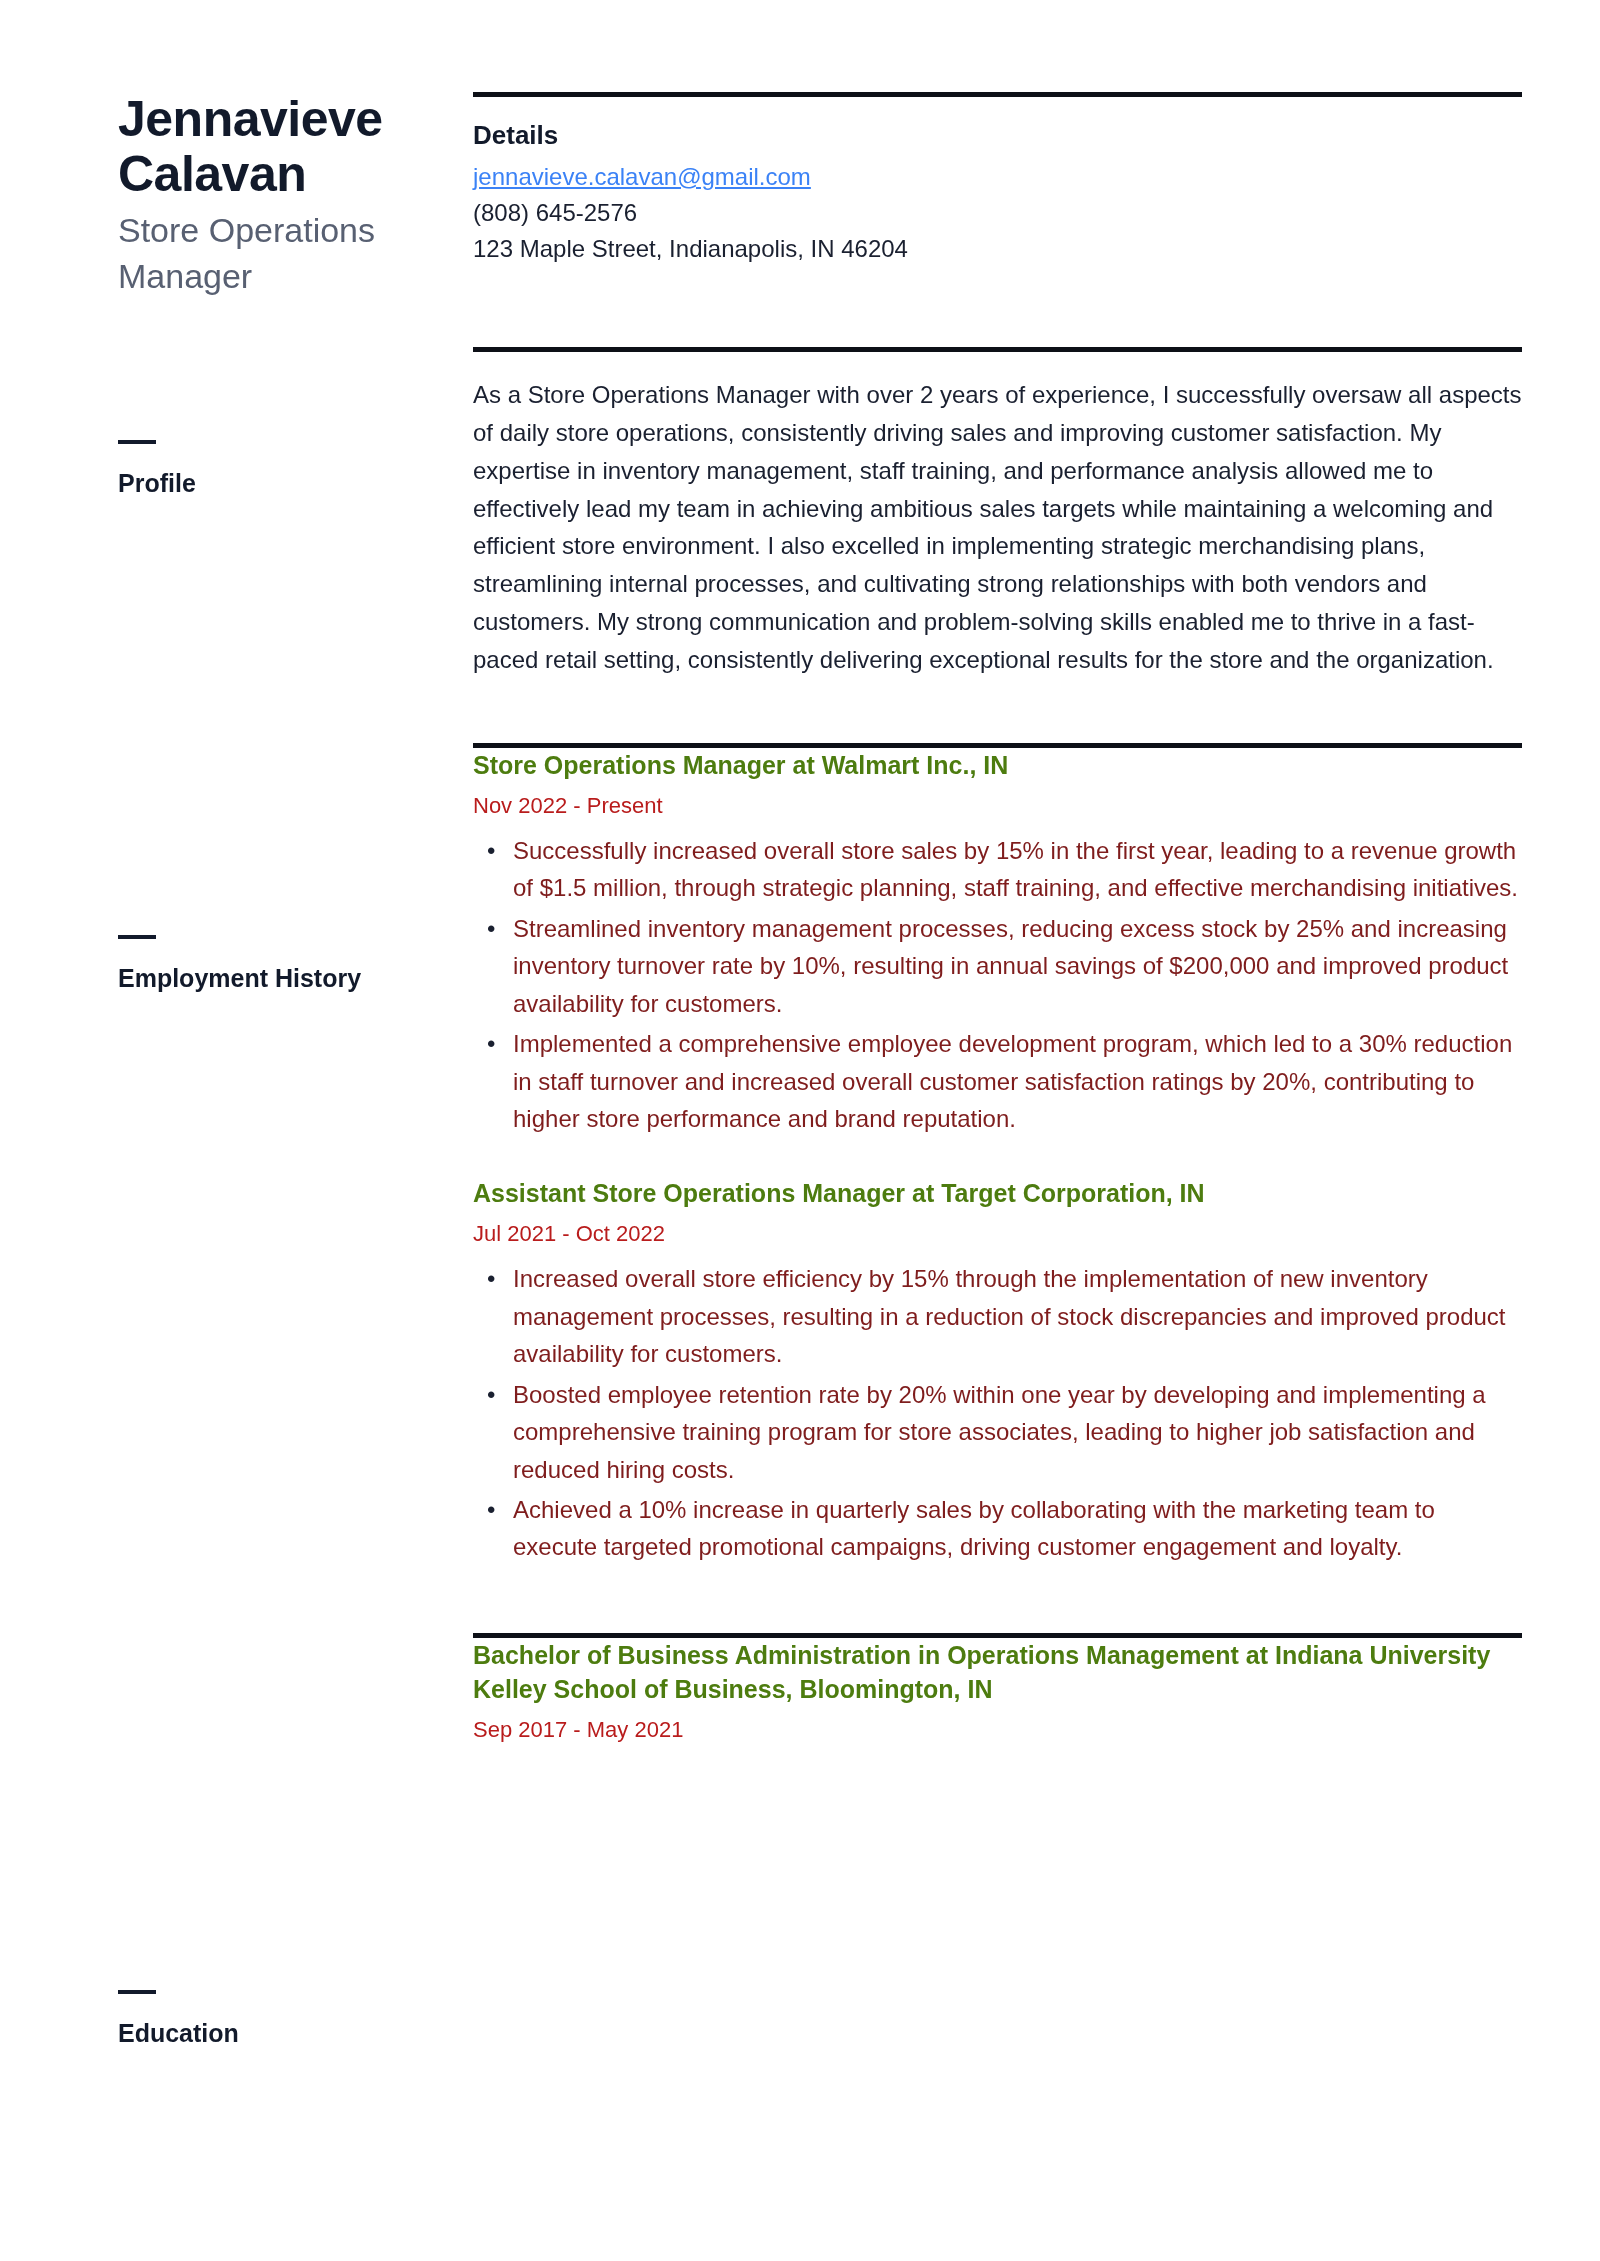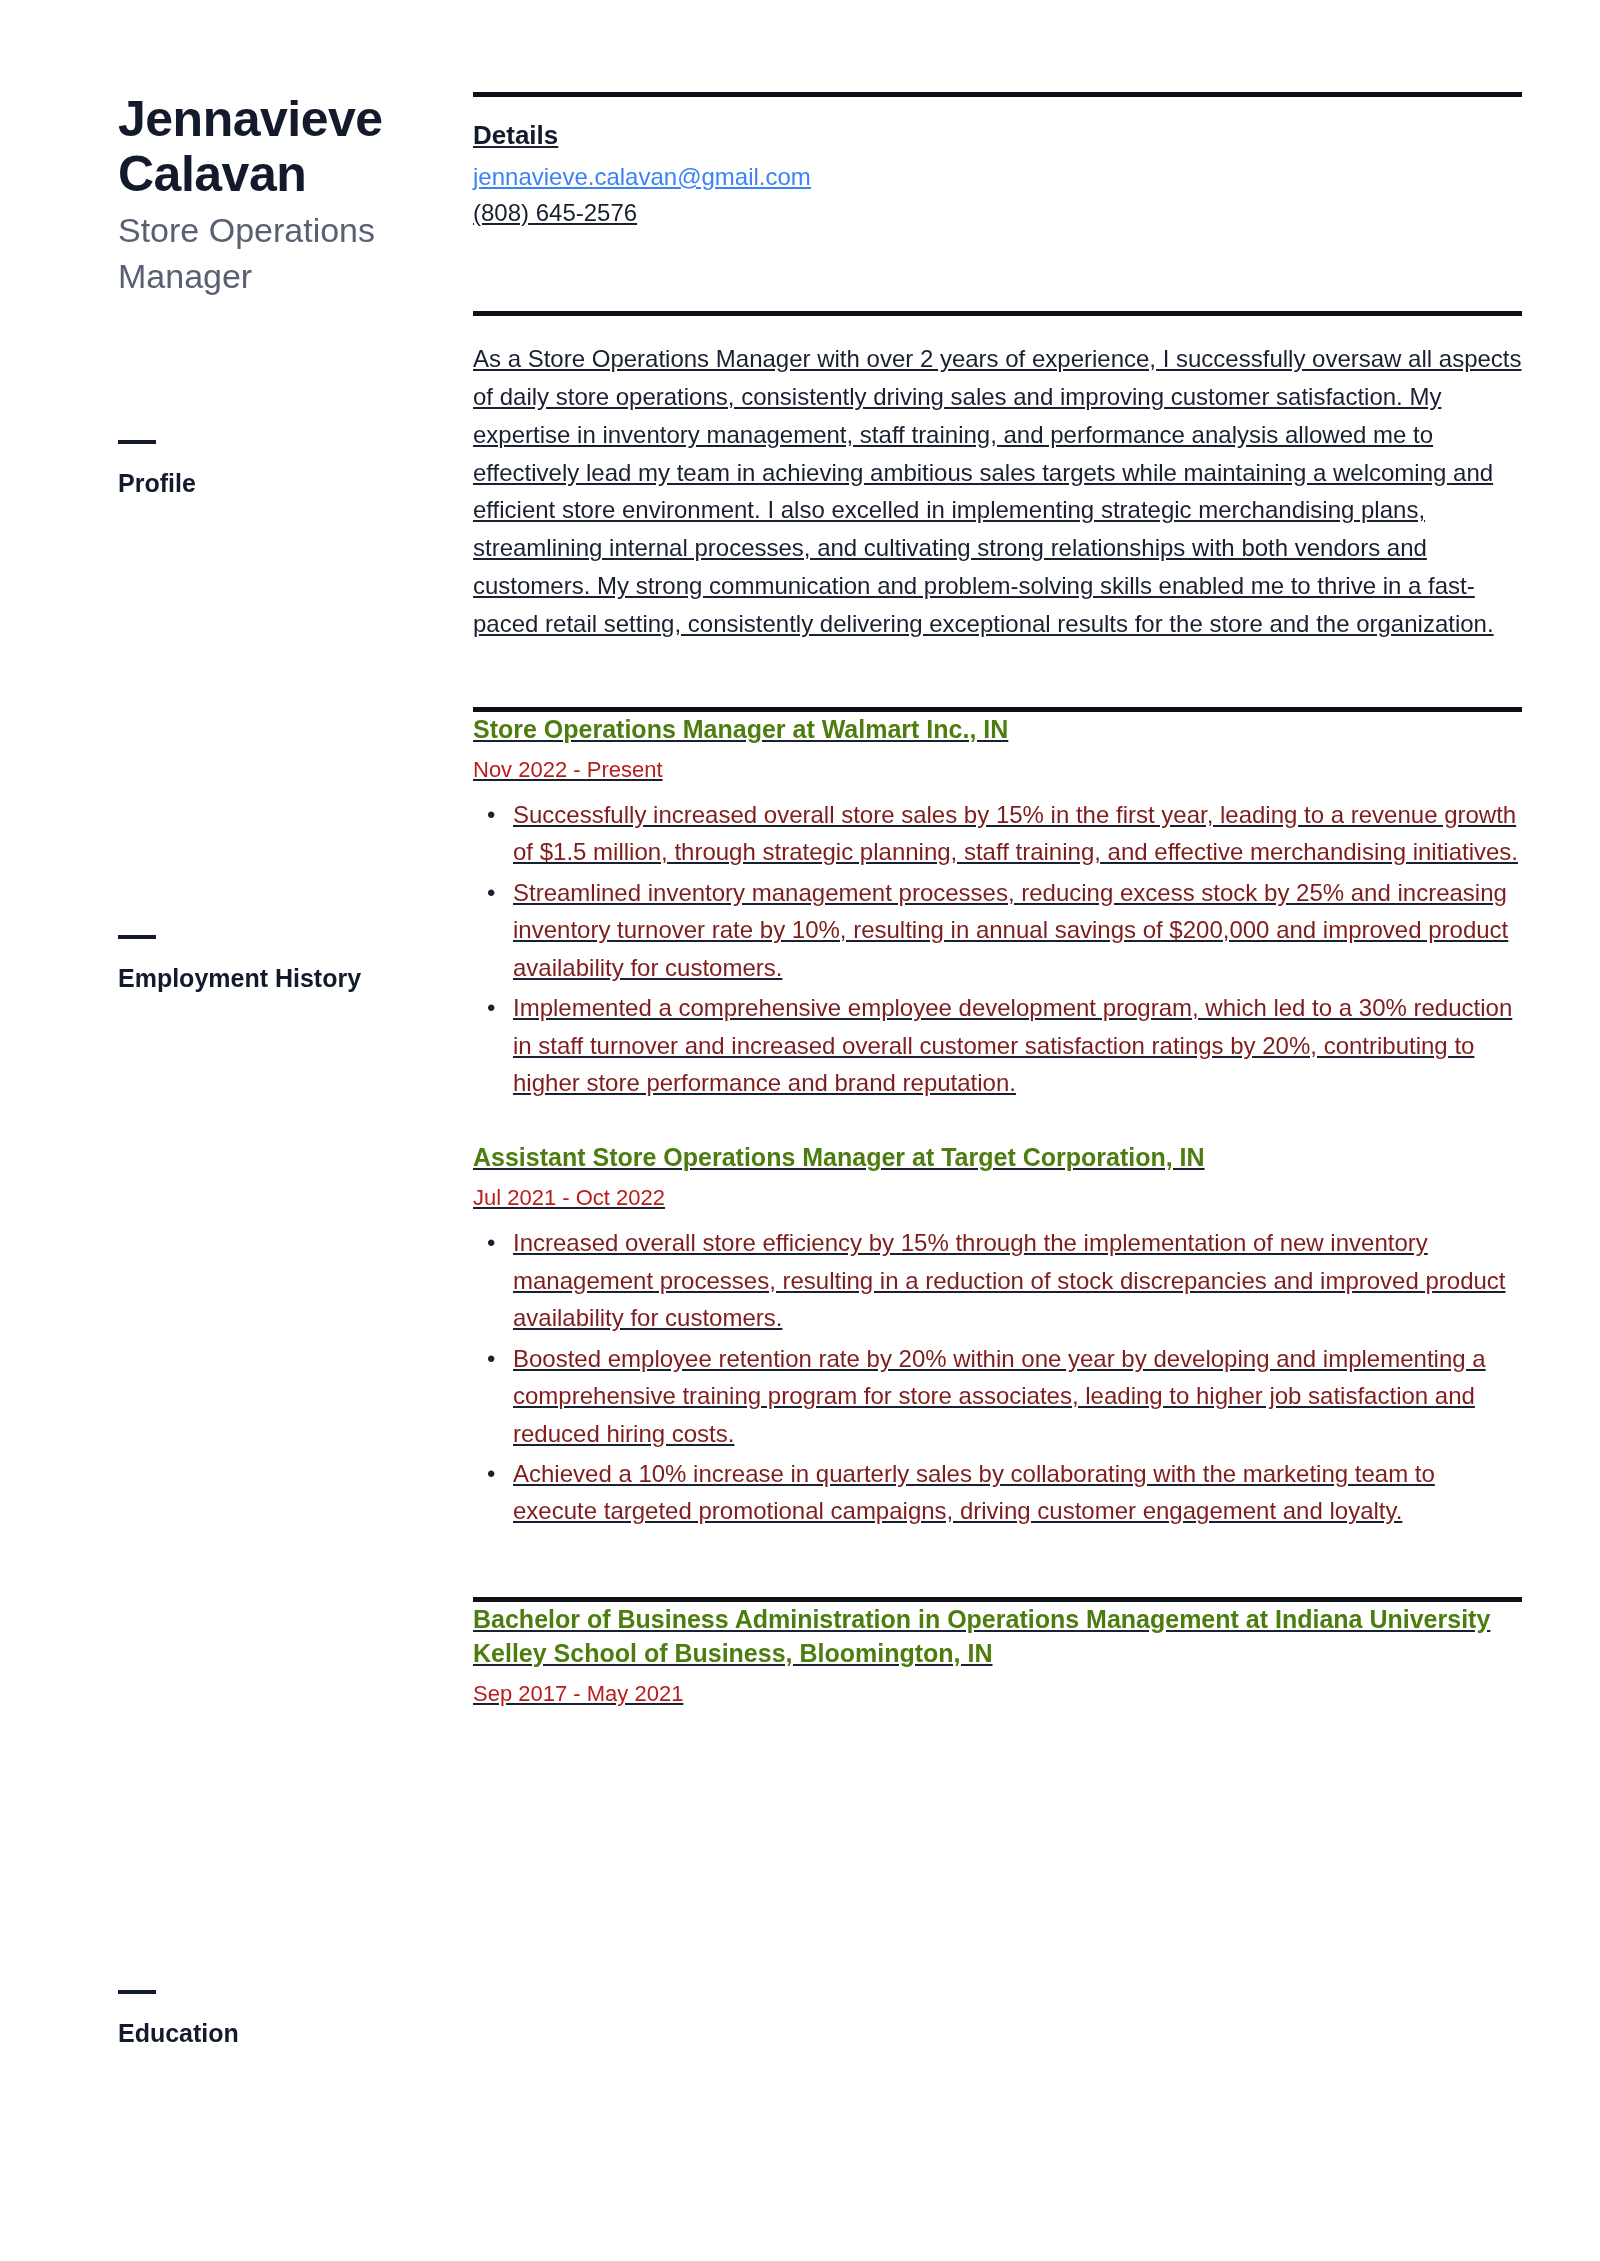--- a/index.html
+++ b/index.html
@@ -77,21 +77,20 @@
     left: 118px;
     width: 330px;
   }
   #side-profile   { top: 440px; }
   #side-employment{ top: 935px; }
   #side-education { top: 1990px; }
 
   
   .right-col {
     padding-left: 0px;
-    text-decoration: underline;
   }
 
   .rule-thick {
     height: 5px;
     background: #0d1017;
     width: 100%;
     margin: 0;
   }
 
   .block {
@@ -179,20 +178,21 @@
       <p class="job-subtitle">Store Operations Manager</p>
     </div>
 
     <div class="right-col">
 
       <div class="block">
         <div class="rule-thick"></div>
         <h2 class="block-title">Details</h2>
         <p class="detail-line"><a class="detail-link" href="#">jennavieve.calavan@gmail.com</a></p>
         <p class="detail-line">(808) 645-2576</p>
+        <p class="detail-line">123 Maple Street, Indianapolis, IN 46204</p>
       </div>
 
       <div class="spacer-after-details"></div>
 
       <div class="block">
         <div class="rule-thick"></div>
         <div style="height:24px"></div>
         <p class="body-text">As a Store Operations Manager with over 2 years of experience, I successfully oversaw all aspects of daily store operations, consistently driving sales and improving customer satisfaction. My expertise in inventory management, staff training, and performance analysis allowed me to effectively lead my team in achieving ambitious sales targets while maintaining a welcoming and efficient store environment. I also excelled in implementing strategic merchandising plans, streamlining internal processes, and cultivating strong relationships with both vendors and customers. My strong communication and problem-solving skills enabled me to thrive in a fast-paced retail setting, consistently delivering exceptional results for the store and the organization.</p>
       </div>
 

